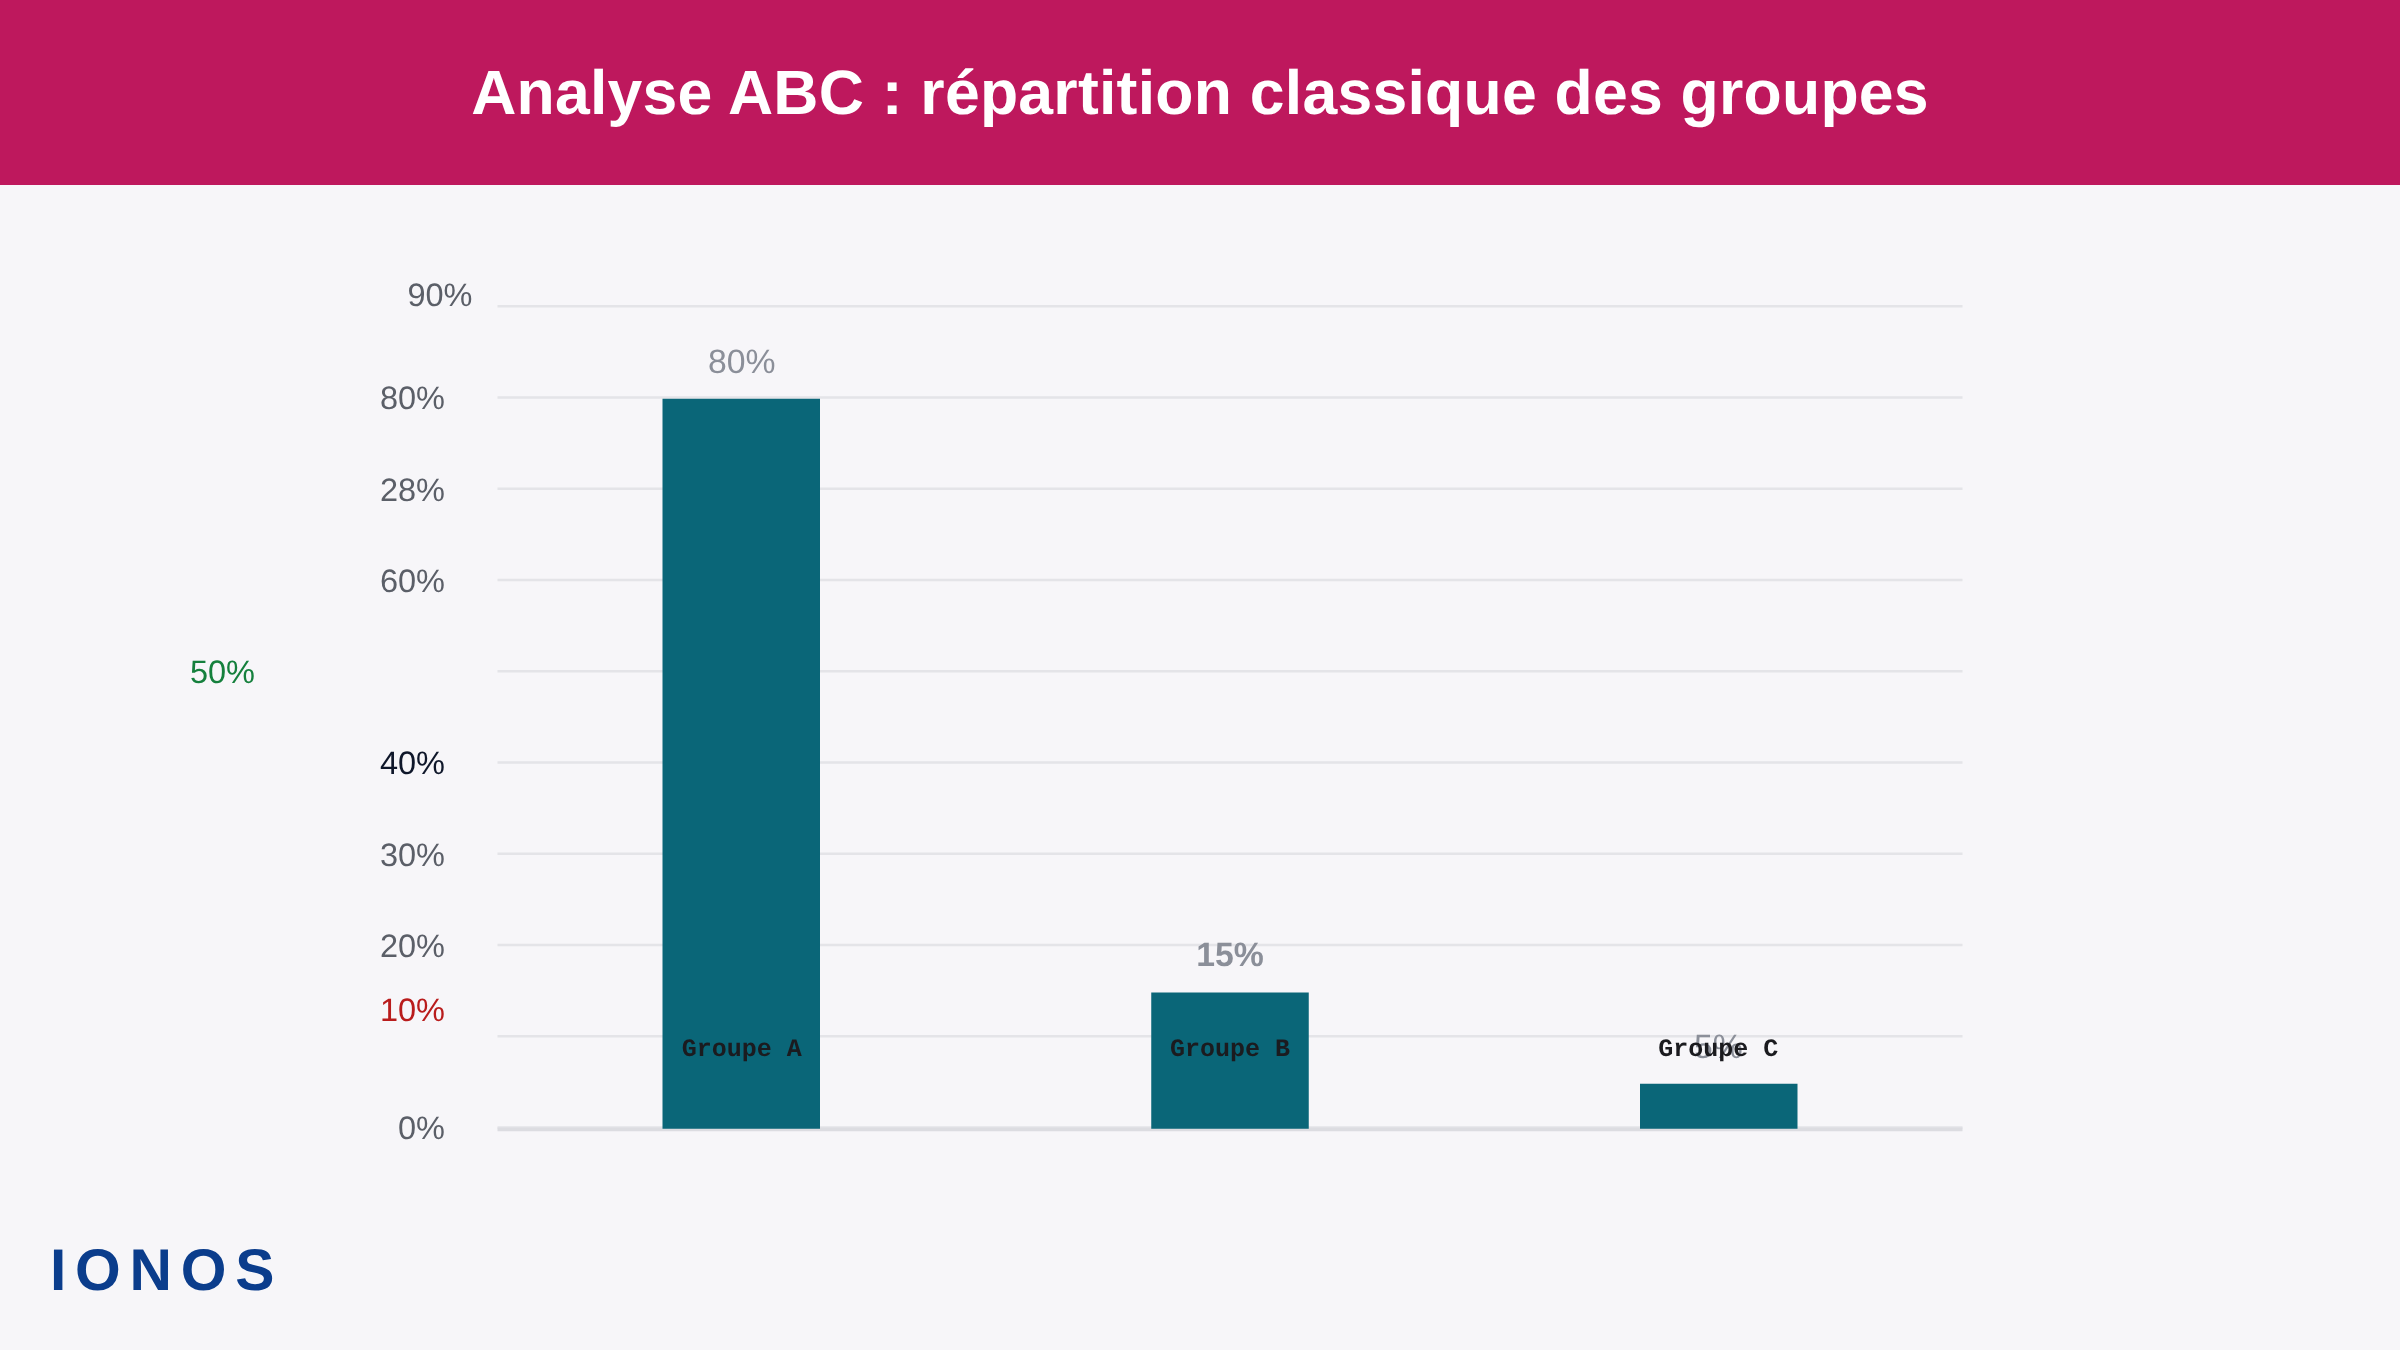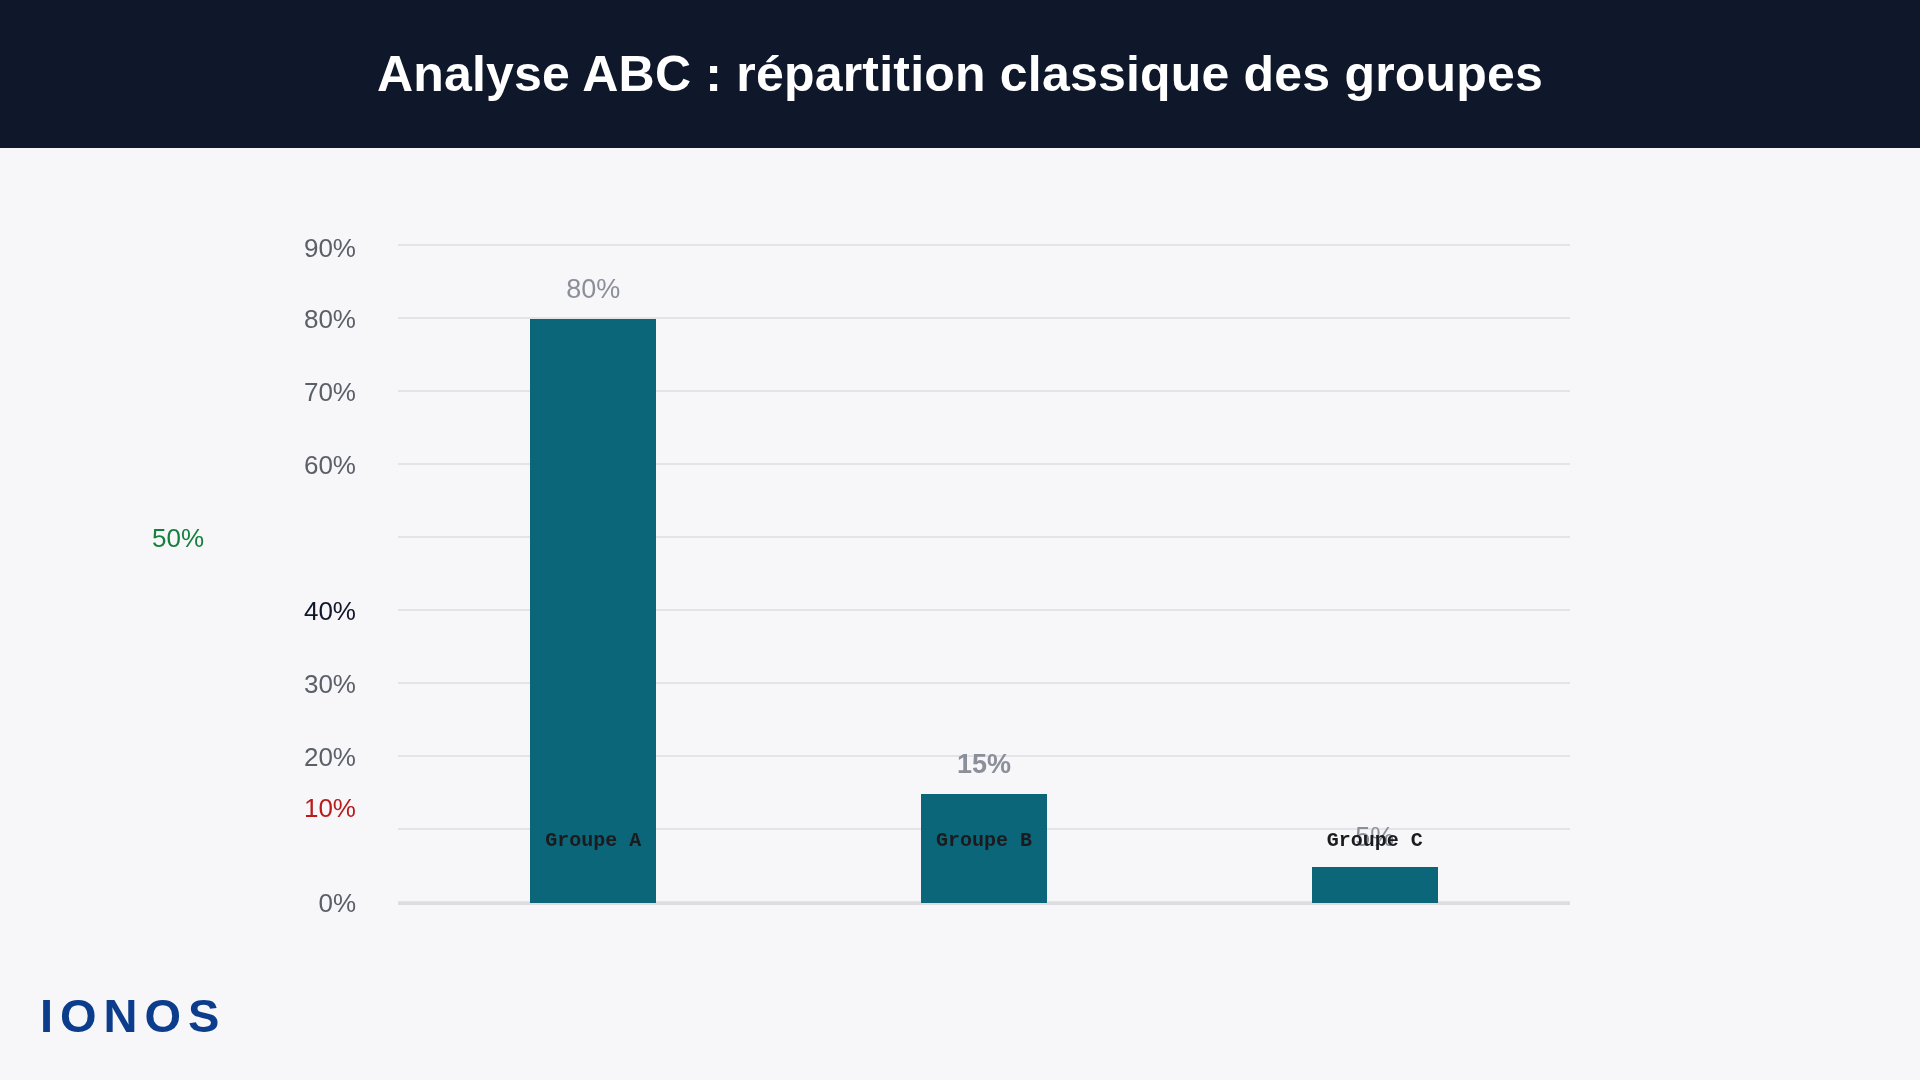--- a/index.html
+++ b/index.html
@@ -15,21 +15,21 @@
     position: relative;
   }
 
   
   .header-band {
     position: absolute;
     left: 0;
     top: 0;
     width: 1920px;
     height: 148px;
-    background: #0f172a;
+    background: #be185d;
     display: flex;
     align-items: center;
     justify-content: center;
     box-sizing: border-box;
   }
   .header-title {
     color: #ffffff;
     font-size: 50px;
     font-weight: bold;
     letter-spacing: 0.2px;
@@ -157,23 +157,23 @@
 
 
   <div id="yaxis">
       <div class="ytick" style="top: 755px; color: rgb(91, 95, 104);">0%</div>
       <div class="ytick" style="top: 660px; color: #b91c1c;">10%</div>
       <div class="ytick" style="top: 609px; color: rgb(91, 95, 104);">20%</div>
       <div class="ytick" style="top: 536px; color: rgb(91, 95, 104);">30%</div>
       <div class="ytick" style="top: 463px; color: #0f172a;">40%</div>
       <div class="ytick" style="top: 390px; color: #15803d; text-align: center;">50%</div>
       <div class="ytick" style="top: 317px; color: rgb(91, 95, 104);">60%</div>
-      <div class="ytick" style="top: 244px; color: rgb(91, 95, 104);">70%</div>
+      <div class="ytick" style="top: 244px; color: rgb(91, 95, 104);">28%</div>
       <div class="ytick" style="top: 171px; color: rgb(91, 95, 104);">80%</div>
-      <div class="ytick" style="top: 100px; color: rgb(91, 95, 104);">90%</div>
+      <div class="ytick" style="top: 88px; color: rgb(91, 95, 104); margin-left: 22px;">90%</div>
     </div>
 
   <div class="plot">
     <div id="gridlines">
         <div class="gridline" style="bottom: 0px; background: rgb(228, 228, 232);"></div>
         <div class="gridline" style="bottom: 73px; background: rgb(228, 228, 232);"></div>
         <div class="gridline" style="bottom: 146px; background: rgb(228, 228, 232);"></div>
         <div class="gridline" style="bottom: 219px; background: rgb(228, 228, 232);"></div>
         <div class="gridline" style="bottom: 292px; background: rgb(228, 228, 232);"></div>
         <div class="gridline" style="bottom: 365px; background: rgb(228, 228, 232);"></div>

